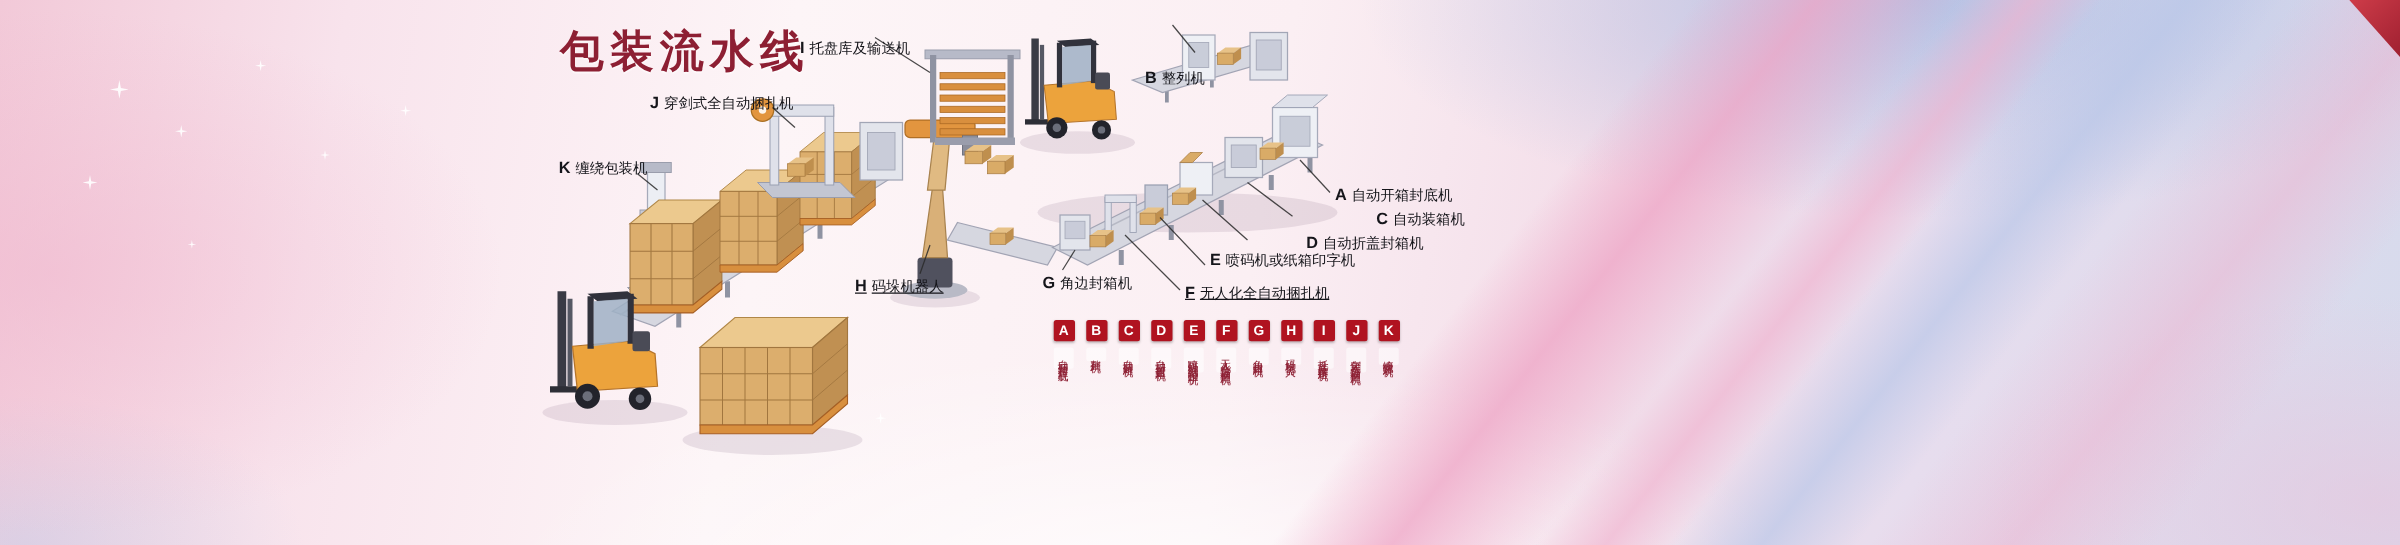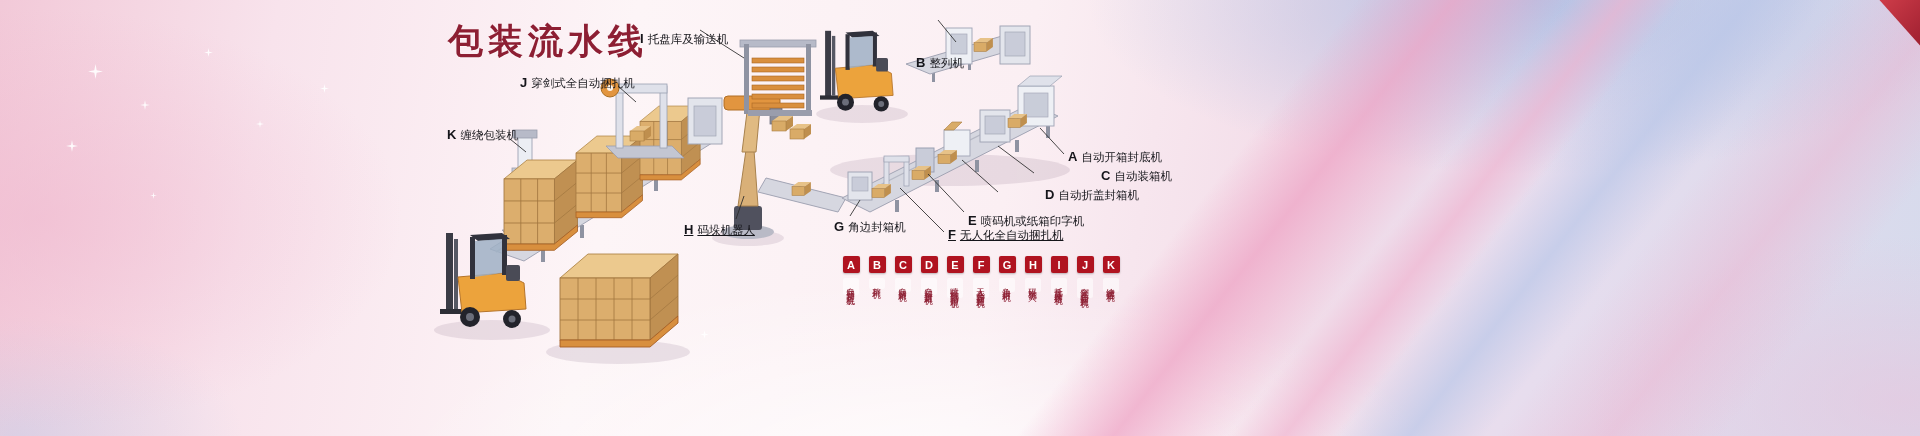--- a/index.html
+++ b/index.html
@@ -306,21 +306,21 @@
   </div>
   <div class="callout" style="left:1068px;top:148px;">
     <span class="co-letter">A</span><span class="co-label">自动开箱封底机</span>
   </div>
   <div class="callout" style="left:1086px;top:167px;margin-left:15px;">
     <span class="co-letter">C</span><span class="co-label">自动装箱机</span>
   </div>
   <div class="callout" style="left:1002px;top:186px;margin-left:43px;">
     <span class="co-letter">D</span><span class="co-label">自动折盖封箱机</span>
   </div>
-  <div class="callout" style="left:968px;top:212px;">
+  <div class="callout" style="left:968px;top:200px;">
     <span class="co-letter">E</span><span class="co-label">喷码机或纸箱印字机</span>
   </div>
   <div class="callout" style="left:948px;top:226px;text-decoration:underline;">
     <span class="co-letter">F</span><span class="co-label">无人化全自动捆扎机</span>
   </div>
   <div class="callout" style="left:834px;top:218px;text-align:right;">
     <span class="co-letter">G</span><span class="co-label">角边封箱机</span>
   </div>
   <div class="callout" style="left:684px;top:221px;text-decoration:underline;">
     <span class="co-letter">H</span><span class="co-label">码垛机器人</span>

